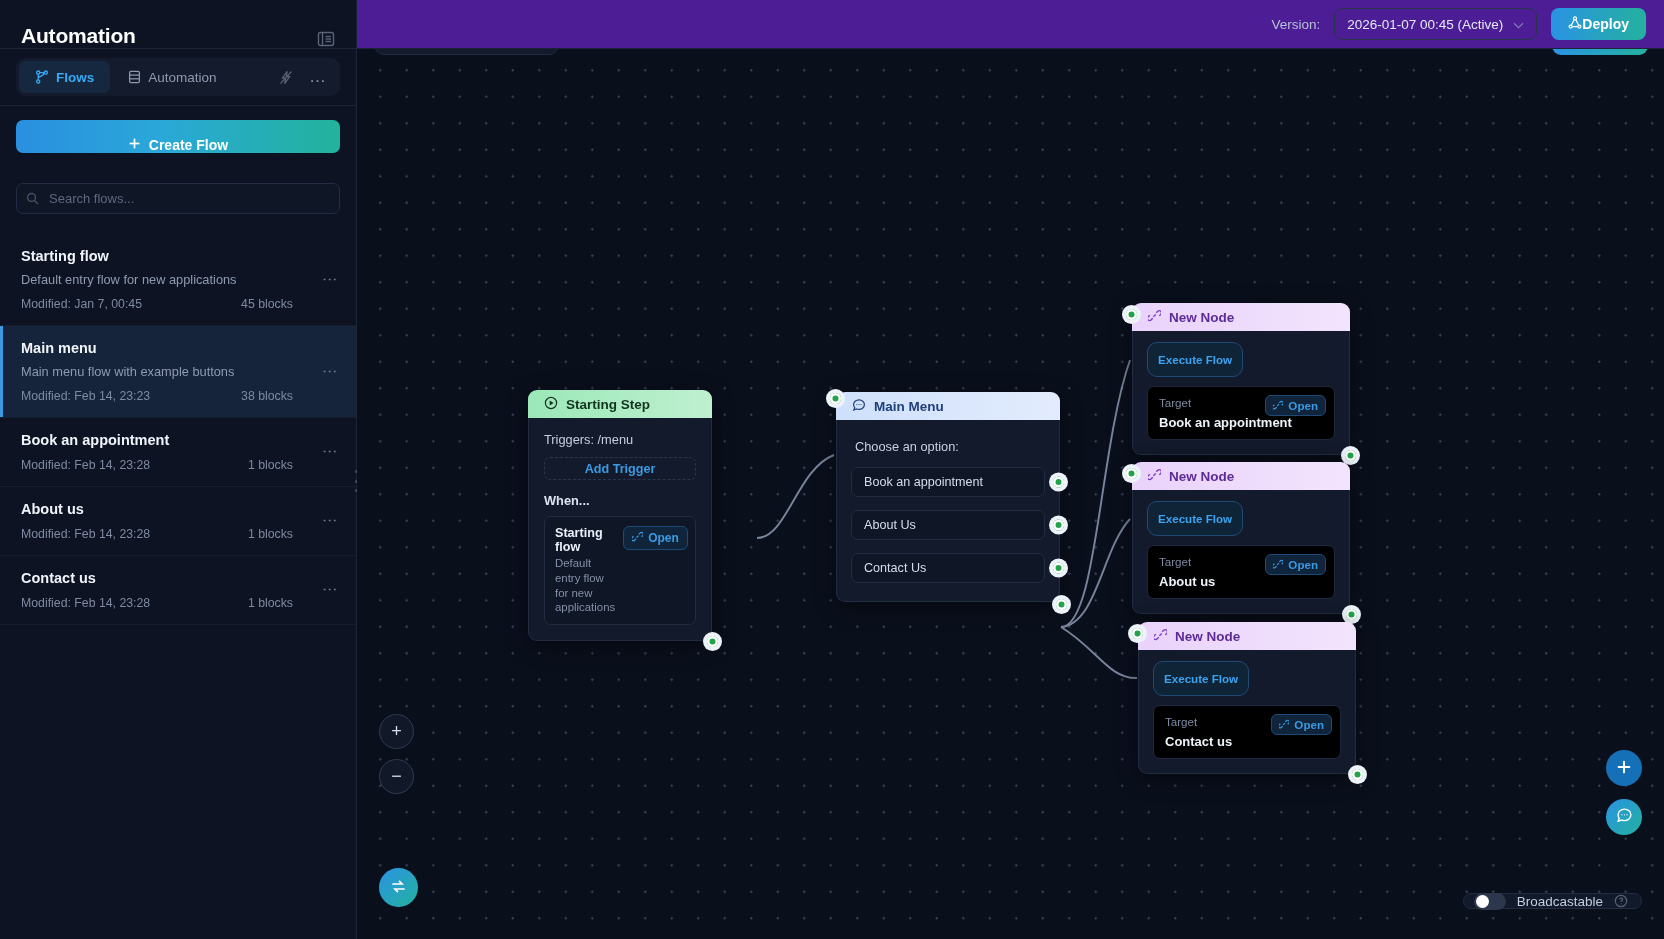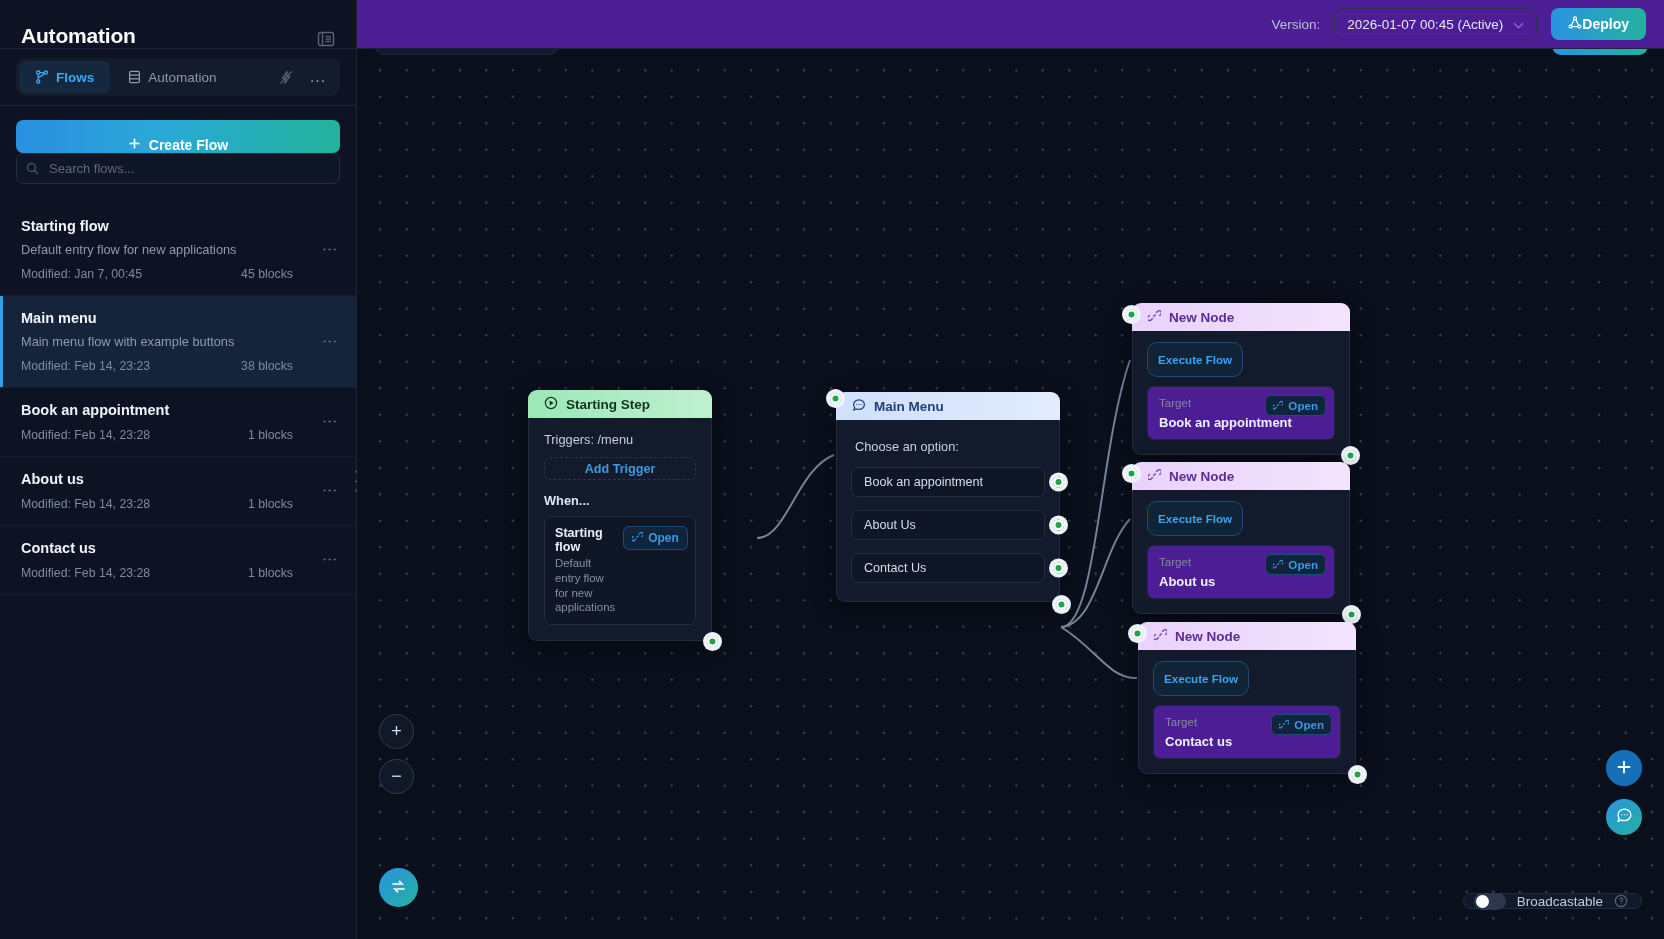--- a/index.html
+++ b/index.html
@@ -50,21 +50,21 @@
 
   .sb-actions { padding: 14px 16px 0 16px; }
   .create-flow {
     height: 33px; width: 100%;
     background: linear-gradient(90deg, #2a8fe0 0%, #2aa8d8 45%, #22b39b 100%);
     border: none; border-radius: 7px; color: #fff;
     font-size: 14px; font-weight: bold; cursor: pointer;
     display: flex; align-items: flex-end; justify-content: center; gap: 8px;
     font-family: "Liberation Sans", sans-serif;
   }
-  .search-wrap { margin-top: 0; position: relative; }
+  .search-wrap { margin-top: 30px; position: relative; }
   .search-input {
     width: 100%; height: 31px; background: #0f1626;
     border: 1px solid #222c42; border-radius: 7px;
     color: #cfd7e6; font-size: 13px; padding: 0 10px 0 32px;
     font-family: "Liberation Sans", sans-serif; outline: none;
   }
   .search-input::placeholder { color: #5d6880; }
   .search-ico { position: absolute; left: 10px; top: 8px; opacity: .5; }
 
   .flow-list { margin-top: 20px; flex: 1; overflow: hidden; }
@@ -224,21 +224,21 @@
   .exec-node { width:218px; }
   #node-e1 { left:775px; top:303px; }
   #node-e2 { left:775px; top:462px; }
   #node-e3 { left:781px; top:622px; }
   .badge {
     display:inline-flex; align-items:center; height:35px; padding:0 10px; margin:11px 0 0 14px;
     border:1px solid #1f4a75; background:#102438; border-radius:10px;
     color:#3ba3ef; font-size:11.6px; font-weight:bold;text-align:center;
   }
   .target-card {
-    margin:9px 14px 14px 14px; background:#4c1d95; border:1px solid #1e2butt;
+    margin:9px 14px 14px 14px; background:#000000; border:1px solid #1e2butt;
     border:1px solid #1e283c; border-radius:7px; padding:9px 11px; position:relative;
   }
   .target-label { font-size:11.6px; color:#7e8aa2; }
   .target-value { font-size:13px; font-weight:bold; color:#eef3fa; margin-top:6px; }
   .target-open {
     position:absolute; right:8px; top:8px; display:flex; align-items:center; gap:5px;
     border:1px solid #1e4a77; background:#10243c; border-radius:6px;
     color:#3b9ae1; font-size:11.6px; font-weight:bold; padding:3px 7px; cursor:pointer;
   }
   svg.wires { position:absolute; left:0; top:49px; width:1327px; height:890px; z-index:2; pointer-events:none;}

